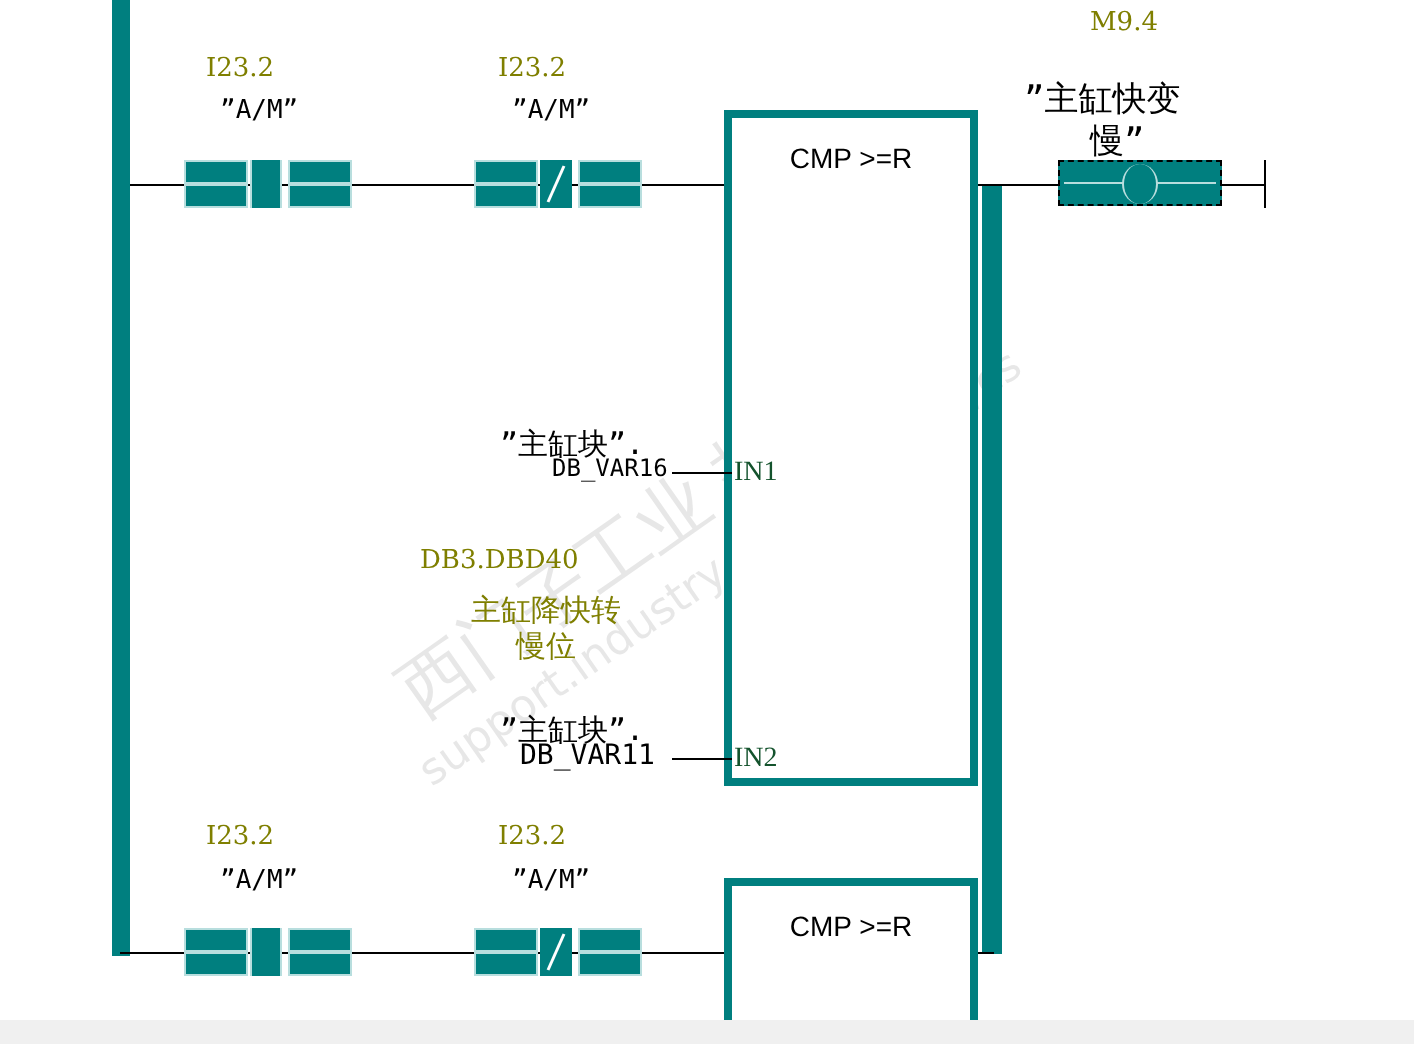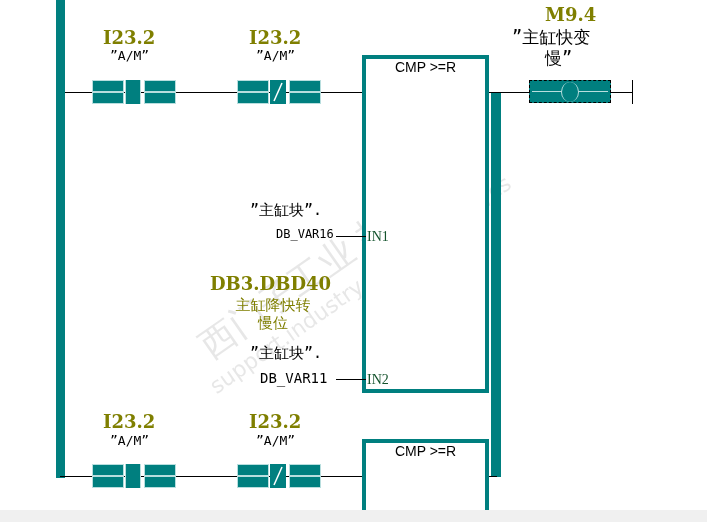--- a/index.html
+++ b/index.html
@@ -3,28 +3,28 @@
 <meta charset="utf-8">
 <style>
   html, body { margin:0; padding:0; }
   body { width:707px; height:522px; position:relative; overflow:hidden; background:#ffffff;
          font-family:"DejaVu Sans Mono", monospace; }
   .canvas { position:absolute; left:0; top:0; width:707px; height:510px; background:#ffffff; overflow:hidden; }
   .statusbar { position:absolute; left:0; top:510px; width:707px; height:12px; background:#f0f0f0; }
   .abs { position:absolute; }
   .rail { background:#007f7f; }
   .wire { background:#000; height:1px; }
-  .addr { color:#7f7f00; font-family:"DejaVu Serif", serif; font-weight:bold; font-size:18px; white-space:nowrap; }
+  .addr { color:#7f7f00; font-family:"DejaVu Serif", serif; font-weight:normal; font-size:13px; white-space:nowrap; }
   .sym { color:#000; font-size:13px; white-space:nowrap; }
   .cmt { color:#7f7f00; font-size:15px; text-align:center; line-height:18px; }
-  .cmtblack { color:#000; font-size:15px; white-space:nowrap; }
+  .cmtblack { color:#000; font-size:15px; white-space:nowrap;margin-top:12px; }
   .contact { position:absolute; width:84px; height:24px; }
   .contact .half { position:absolute; width:30px; height:10px; background:#007f7f; border:1px solid #b8dede; }
   .box { position:absolute; border:4px solid #007f7f; background:#fff; box-sizing:border-box; }
-  .boxtitle { position:absolute; top:0; left:0; right:0; text-align:center; font-family:"Liberation Sans", sans-serif; font-size:14px; color:#000; }
+  .boxtitle { position:absolute; top:12px; left:0; right:0; text-align:center; font-family:"Liberation Sans", sans-serif; font-size:14px; color:#000; }
   .pin { position:absolute; font-size:14px; color:#14532d; font-family:Liberation Serif, serif; }
   .watermark { position:absolute; color:rgba(120,120,120,0.18); font-family:"DejaVu Sans", sans-serif; transform:rotate(-35deg); transform-origin:left top; white-space:nowrap; pointer-events:none; }
 </style>
 </head>
 <body>
 
 <div class="canvas">
 
   <div class="watermark" style="left:190px; top:330px; font-size:36px;">西门子工业 找答案</div>
   <div class="watermark" style="left:205px; top:378px; font-size:22px;">support.industry.siemens.com/cs</div>

